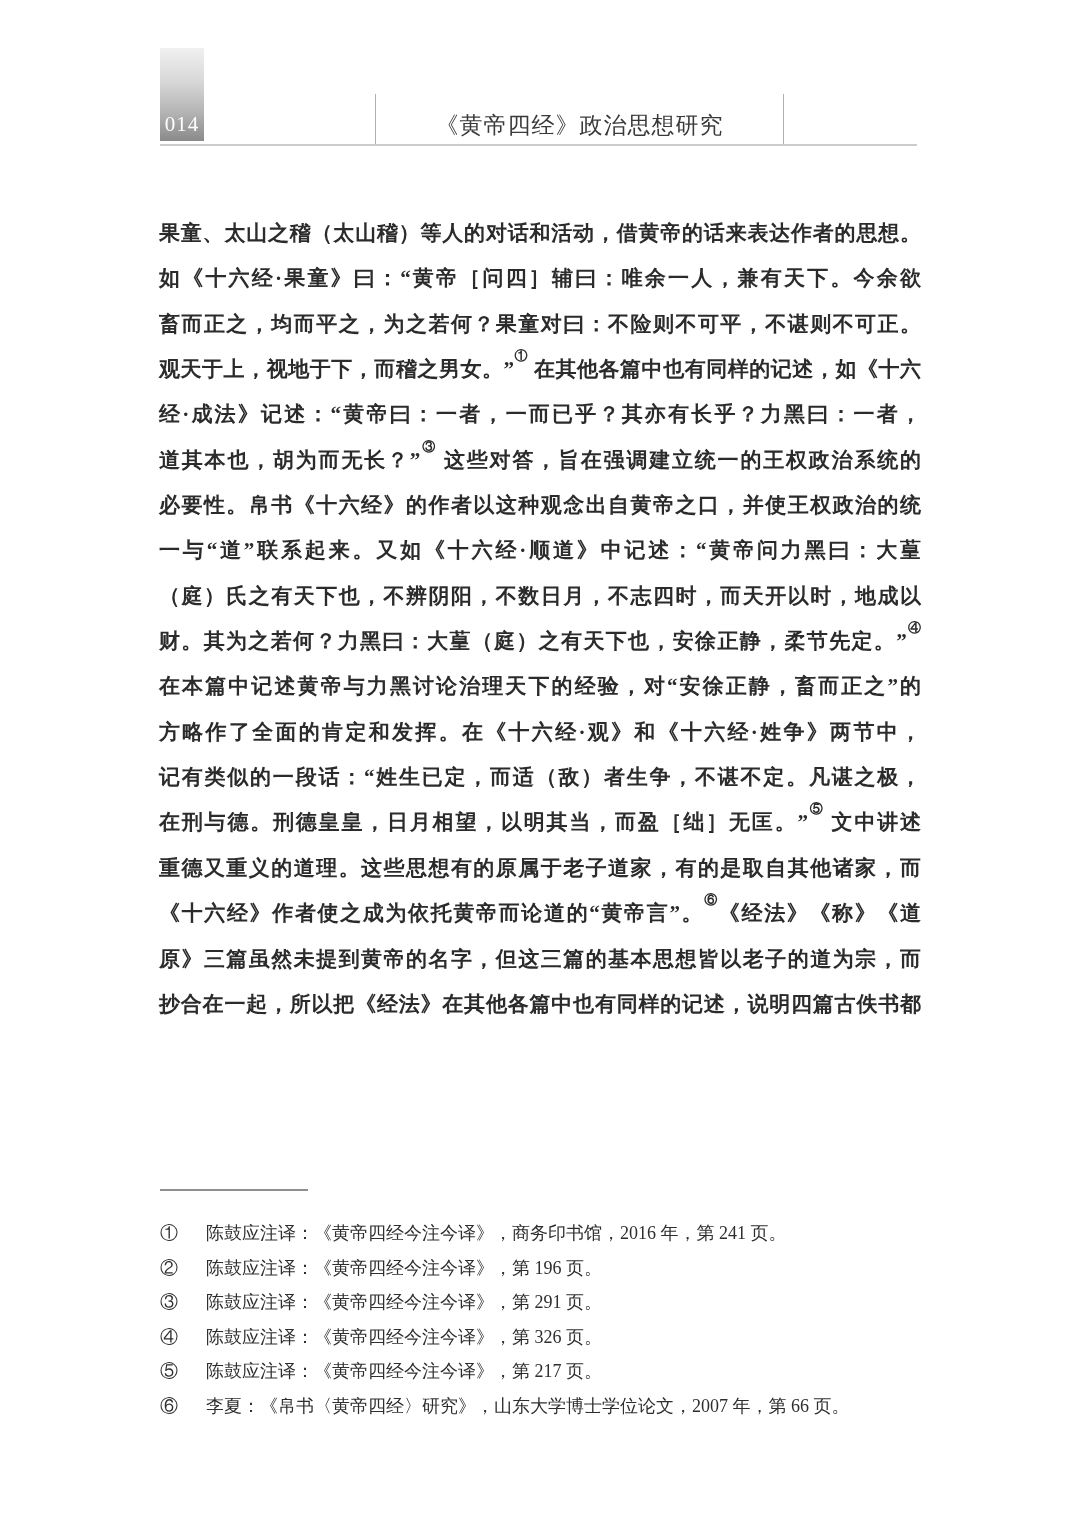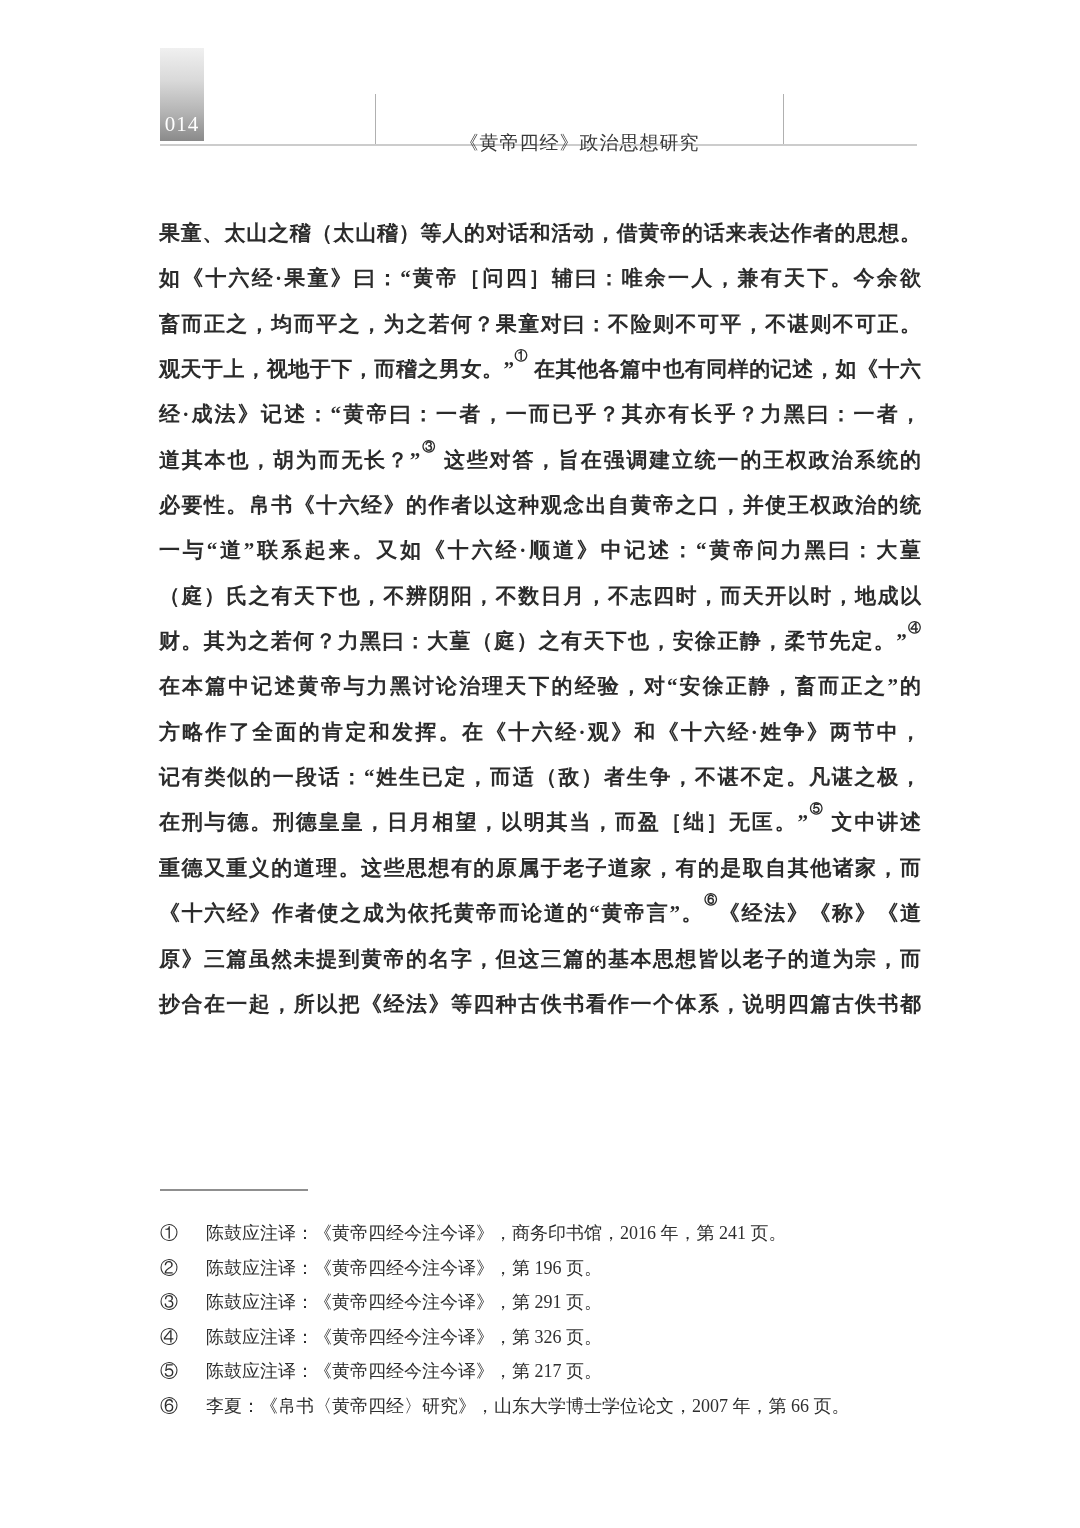--- a/index.html
+++ b/index.html
@@ -43,25 +43,24 @@
     width: 1px; height: 50px;
     background: #b0b0b0;
   }
   .tick-left  { left: 375px; }
   .tick-right { left: 783px; }
   .page-title {
     position: absolute;
     left: 376px; top: 110px;
     width: 407px;
     text-align: center;
-    font-size: 19px;
+    font-size: 23px;
     color: #3a3a3a;
     letter-spacing: 1px;
     white-space: nowrap;
-    margin-top: 20px;
   }
 
   
   .body-text {
     position: absolute;
     left: 159px; top: 211px;
     width: 762px;
     color: #2b2b2b;
   }
   .body-line {
@@ -135,21 +134,21 @@
       <div class="body-line">一与“道”联系起来。又如《十六经·顺道》中记述：“黄帝问力黑曰：大葟</div>
       <div class="body-line">（庭）氏之有天下也，不辨阴阳，不数日月，不志四时，而天开以时，地成以</div>
       <div class="body-line">财。其为之若何？力黑曰：大葟（庭）之有天下也，安徐正静，柔节先定。”<sup class="fn-ref">④</sup></div>
       <div class="body-line">在本篇中记述黄帝与力黑讨论治理天下的经验，对“安徐正静，畜而正之”的</div>
       <div class="body-line">方略作了全面的肯定和发挥。在《十六经·观》和《十六经·姓争》两节中，</div>
       <div class="body-line">记有类似的一段话：“姓生已定，而适（敌）者生争，不谌不定。凡谌之极，</div>
       <div class="body-line">在刑与德。刑德皇皇，日月相望，以明其当，而盈［绌］无匡。”<sup class="fn-ref">⑤</sup> 文中讲述</div>
       <div class="body-line">重德又重义的道理。这些思想有的原属于老子道家，有的是取自其他诸家，而</div>
       <div class="body-line">《十六经》作者使之成为依托黄帝而论道的“黄帝言”。<sup class="fn-ref">⑥</sup>《经法》《称》《道</div>
       <div class="body-line">原》三篇虽然未提到黄帝的名字，但这三篇的基本思想皆以老子的道为宗，而</div>
-      <div class="body-line">抄合在一起，所以把《经法》等四种古佚书看作一个体系，说明四篇古佚书都</div>
+      <div class="body-line">抄合在一起，所以把《经法》在其他各篇中也有同样的记述，说明四篇古佚书都</div>
     </div>
 
   <div class="footnote-sep"></div>
   <div class="footnotes">
       <div class="fn-row">
         <span class="fn-marker">①</span>
         <span class="fn-text">陈鼓应注译：《黄帝四经今注今译》，商务印书馆，2016 年，第 241 页。</span>
       </div>
       <div class="fn-row">
         <span class="fn-marker">②</span>

